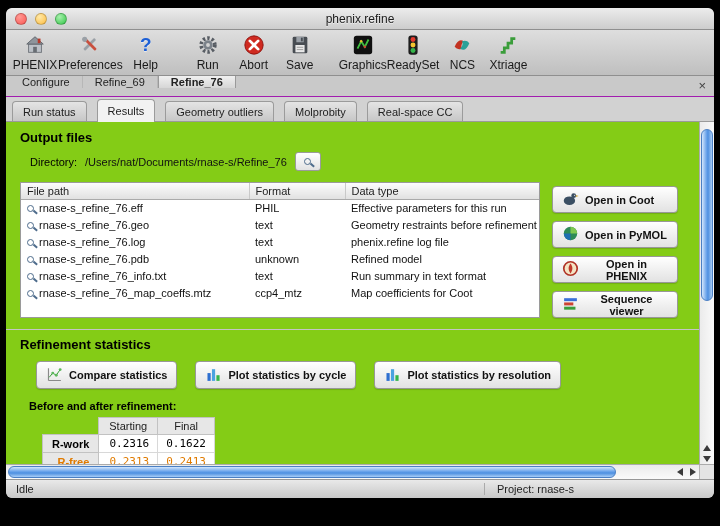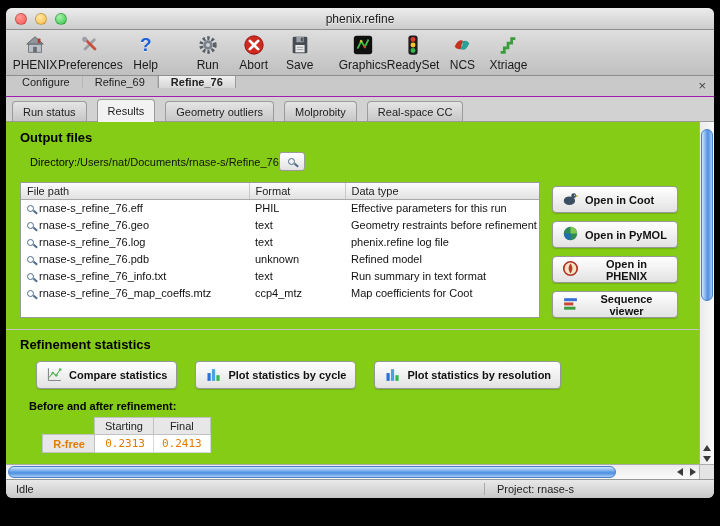--- a/index.html
+++ b/index.html
@@ -48,21 +48,21 @@
     background:linear-gradient(#e4e4e4,#c7c7c7); border:1px solid #9b9b9b; border-bottom:none;
     border-radius:4px 4px 0 0; color:#222; cursor:default; }
   .stab.active { background:#f2f2f2; font-weight:normal; height:23px; margin-bottom:-1px;
     position:relative; z-index:2; }
 
   
   .content { flex:1; background:#84cc16; position:relative; overflow:hidden; }
   .content-inner { position:absolute; top:0; left:0; right:15px; bottom:0;
     padding:5px 8px 0 14px; overflow:hidden; }
   .sec-h { font-size:13px; font-weight:bold; color:#000; margin:3px 0 7px 0; }
-  .dir-row { display:flex; align-items:center; font-size:11px; margin:0 0 9px 10px;text-align:center; }
+  .dir-row { display:flex; align-items:center; gap:8px; font-size:11px; margin:0 0 9px 10px;text-align:center; }
   .dir-value { color:#111; }
   .dir-search { width:26px; height:19px; background:linear-gradient(#fff,#e2e2e2);
     border:1px solid #9b9b9b; border-radius:3px; display:flex; align-items:center;
     justify-content:center; cursor:pointer; }
 
   .mag { display:inline-block; width:7px; height:7px; border:1.5px solid #4e6c8c;
     border-radius:50%; position:relative; flex:none; }
   .mag::after { content:""; position:absolute; width:4.5px; height:1.6px; background:#4e6c8c;
     transform:rotate(42deg); right:-4px; bottom:-2px; }
   .row-mag { margin-right:5px; }
@@ -460,20 +460,25 @@
       <div class="before-label">Before and after refinement:</div>
 
       <table class="stats">
         <tbody>
             <tr>
           <th class="corner"></th>
           <th>Starting</th>
           <th>Final</th>
         </tr>
         <tr>
+          <td class="rowlbl">R-work</td>
+          <td class="val">0.2316</td>
+          <td class="val">0.1622</td>
+        </tr>
+        <tr>
           <td class="rowlbl orange">R-free</td>
           <td class="val orange">0.2313</td>
           <td class="val orange">0.2413</td>
         </tr>
 
       </tbody>
         </table>
 
     </div>
 

